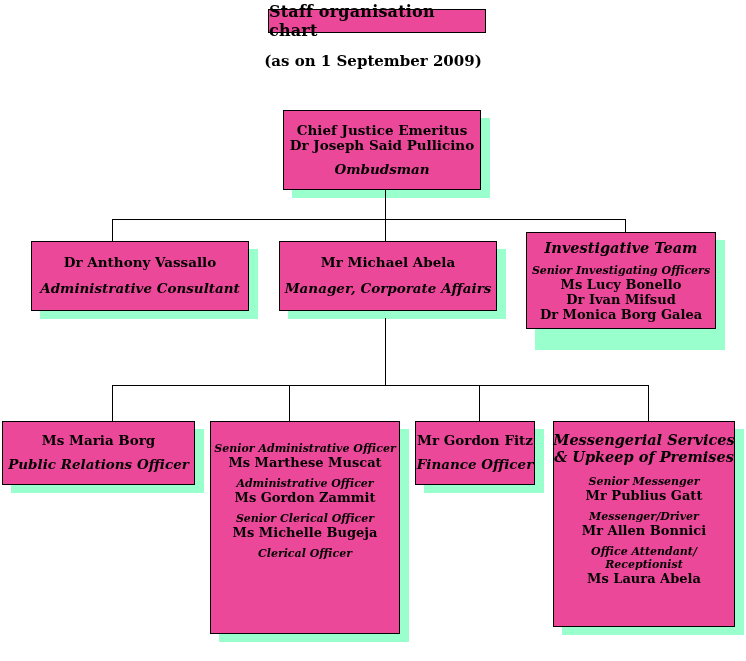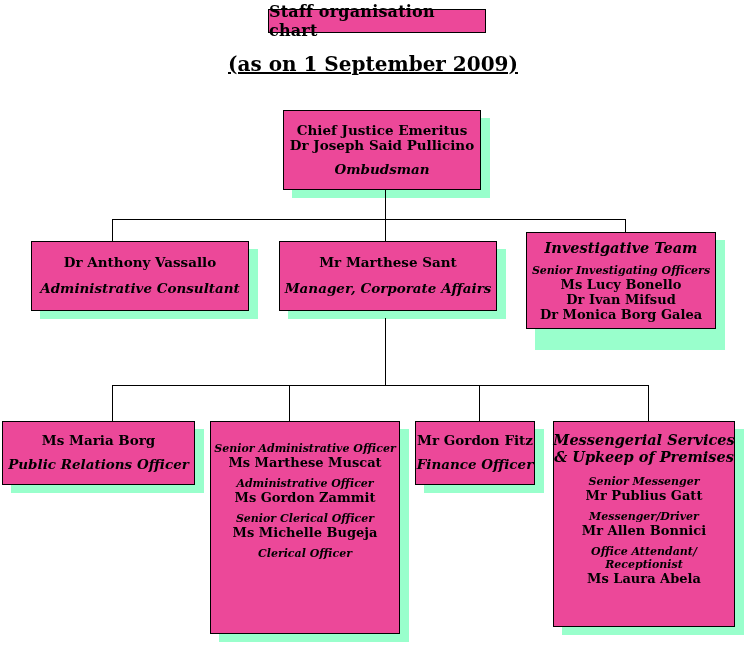--- a/index.html
+++ b/index.html
@@ -33,22 +33,21 @@
     font-size: 16px;
     letter-spacing: 0.2px;
   }
   .chart-subtitle {
     position: absolute;
     left: 0;
     top: 52px;
     width: 746px;
     text-align: center;
     font-weight: bold;
-    font-size: 20px;
-    text-decoration: underline;
+    font-size: 15px;
   }
 
   
   .node {
     position: absolute;
     box-sizing: border-box;
     background: #ec4899;
     border: 1px solid #000000;
     z-index: 3;
     display: flex;
@@ -150,21 +149,21 @@
 
 <div class="shadow" style="left:40px; top:249px; width:218px; height:70px;"></div>
 <div class="node" style="left:31px; top:241px; width:218px; height:70px;">
   <div class="nm">Dr Anthony Vassallo</div>
   <div class="gap-lg"></div>
   <div class="rl">Administrative Consultant</div>
 </div>
 
 <div class="shadow" style="left:288px; top:249px; width:218px; height:70px;"></div>
 <div class="node" style="left:279px; top:241px; width:218px; height:70px;">
-  <div class="nm">Mr Marthese Sant</div>
+  <div class="nm">Mr Michael Abela</div>
   <div class="gap-lg"></div>
   <div class="rl">Manager, Corporate Affairs</div>
 </div>
 
 <div class="shadow" style="left:535px; top:240px; width:190px; height:110px;"></div>
 <div class="node" style="left:526px; top:232px; width:190px; height:97px;">
   <div class="hd">Investigative Team</div>
   <div class="gap-md"></div>
   <div class="sub">Senior Investigating Officers</div>
   <div class="nm-s">Ms Lucy Bonello</div>

